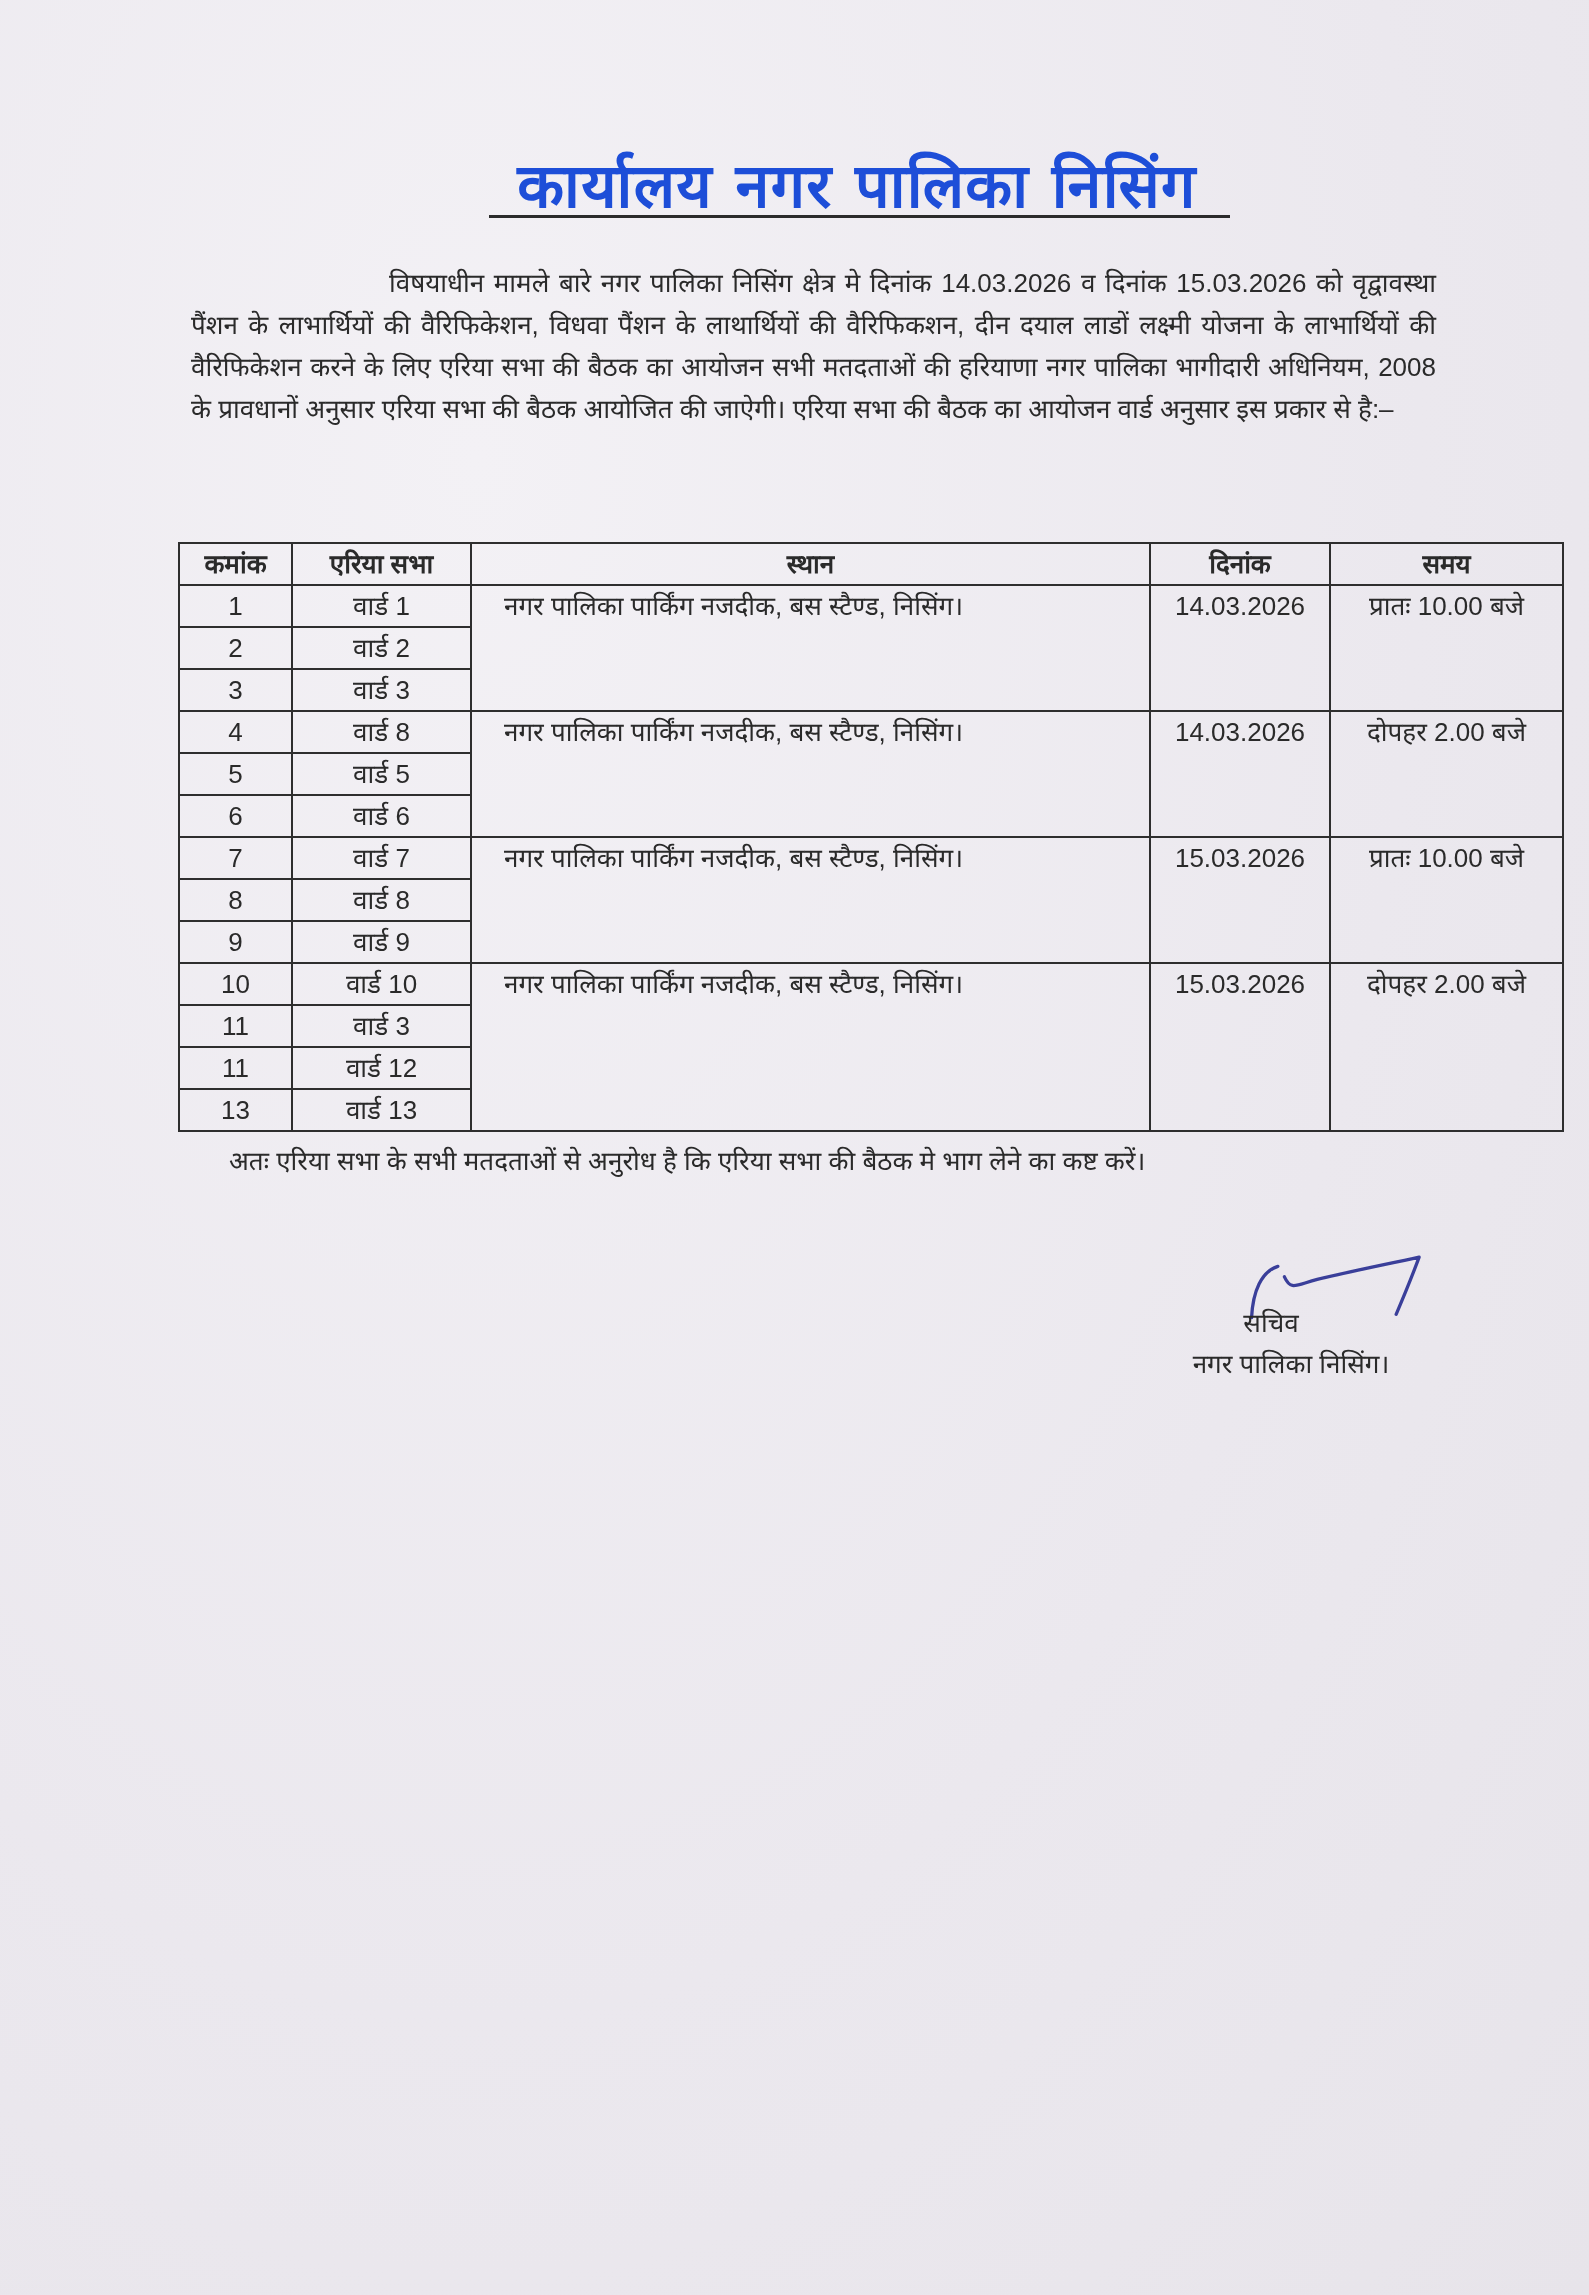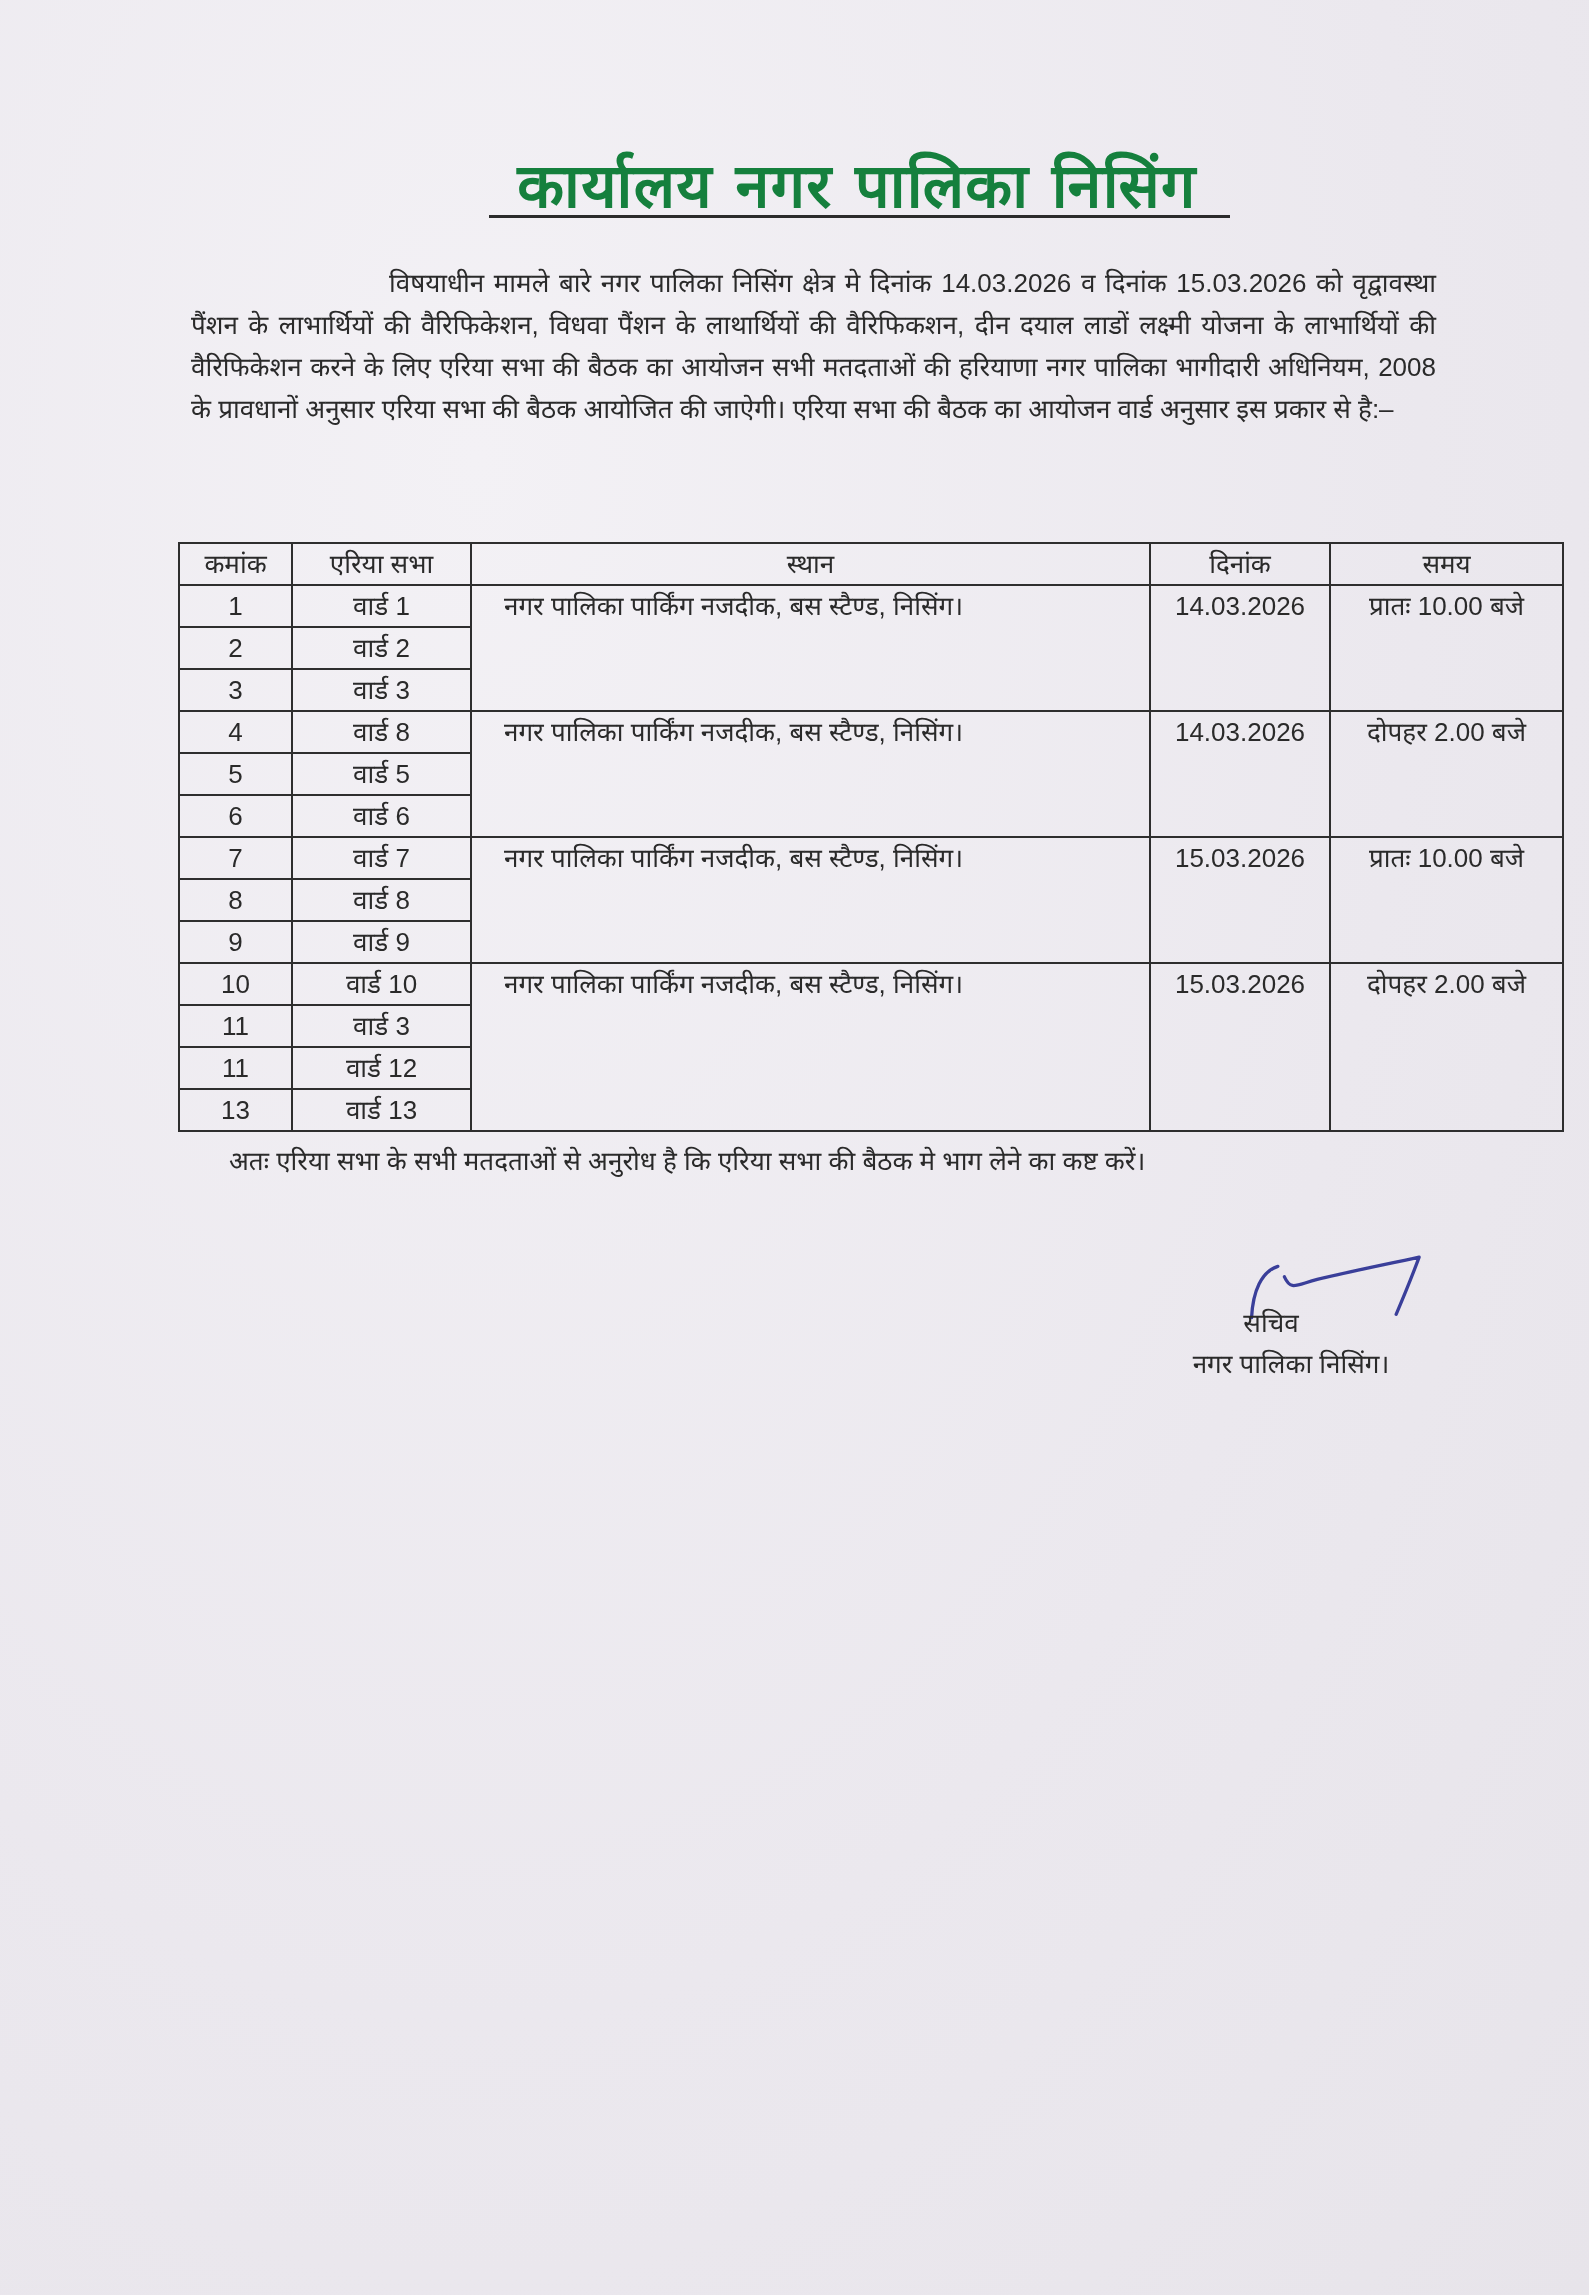--- a/index.html
+++ b/index.html
@@ -6,42 +6,42 @@
   body {
     width: 1589px; height: 2295px;
     background: #eeebf0;
     background-image: radial-gradient(ellipse at 30% 20%, #f3f1f5 0%, #ebe8ee 60%, #e7e4ea 100%);
     position: relative; overflow: hidden;
     font-family: "DejaVu Sans", "Liberation Sans", sans-serif;
     color: #2a2a2a;
   }
   .title {
     position: absolute; left: 488px; top: 150px; width: 738px;
-    text-align: center; font-size: 61px; font-weight: bold; color: #15803d;
+    text-align: center; font-size: 61px; font-weight: bold; color: #1d4ed8;
     letter-spacing: 1.3px; line-height: 72px;
   }
   .title-underline {
     position: absolute; left: 489px; top: 215px; width: 741px; height: 2.6px; background: #2b2b2b;
   }
   .para {
     position: absolute; left: 191px; top: 262px; width: 1245px;
     font-size: 26px; line-height: 42px; text-align: justify; text-align-last: left;
     font-family: "Liberation Sans", "DejaVu Sans", sans-serif;
   }
   .para .indent { display: inline-block; width: 198px; }
   table.sched {
     position: absolute; left: 178px; top: 542px; width: 1381px;
     border-collapse: collapse; font-size: 26px; table-layout: fixed;
     font-family: "Liberation Sans", "DejaVu Sans", sans-serif;
   }
   table.sched td, table.sched th {
     border: 2px solid #2e2e2e; padding: 0; height: 40px; vertical-align: top;
     line-height: 40px;
   }
-  table.sched th { font-weight: normal; text-align: center; vertical-align: middle; margin-top: 20px; }
+  table.sched th { font-weight: bold; text-align: center; vertical-align: middle; margin-top: 20px; }
   .c-no { width: 111px; text-align: center; }
   .c-ward { width: 177px; text-align: center; }
   .c-place { width: 677px; text-align: left; padding-left: 32px !important; }
   .c-date { width: 178px; text-align: center; border-radius: 10px; }
   .c-time { width: 231px; text-align: center; border-radius: 8px; }
   .closing {
     position: absolute; left: 191px; top: 1128px; width: 1245px;
     font-size: 26px; line-height: 66px; text-align: justify; text-align-last: left;
     font-family: "Liberation Sans", "DejaVu Sans", sans-serif;
     margin-left: 38px;

